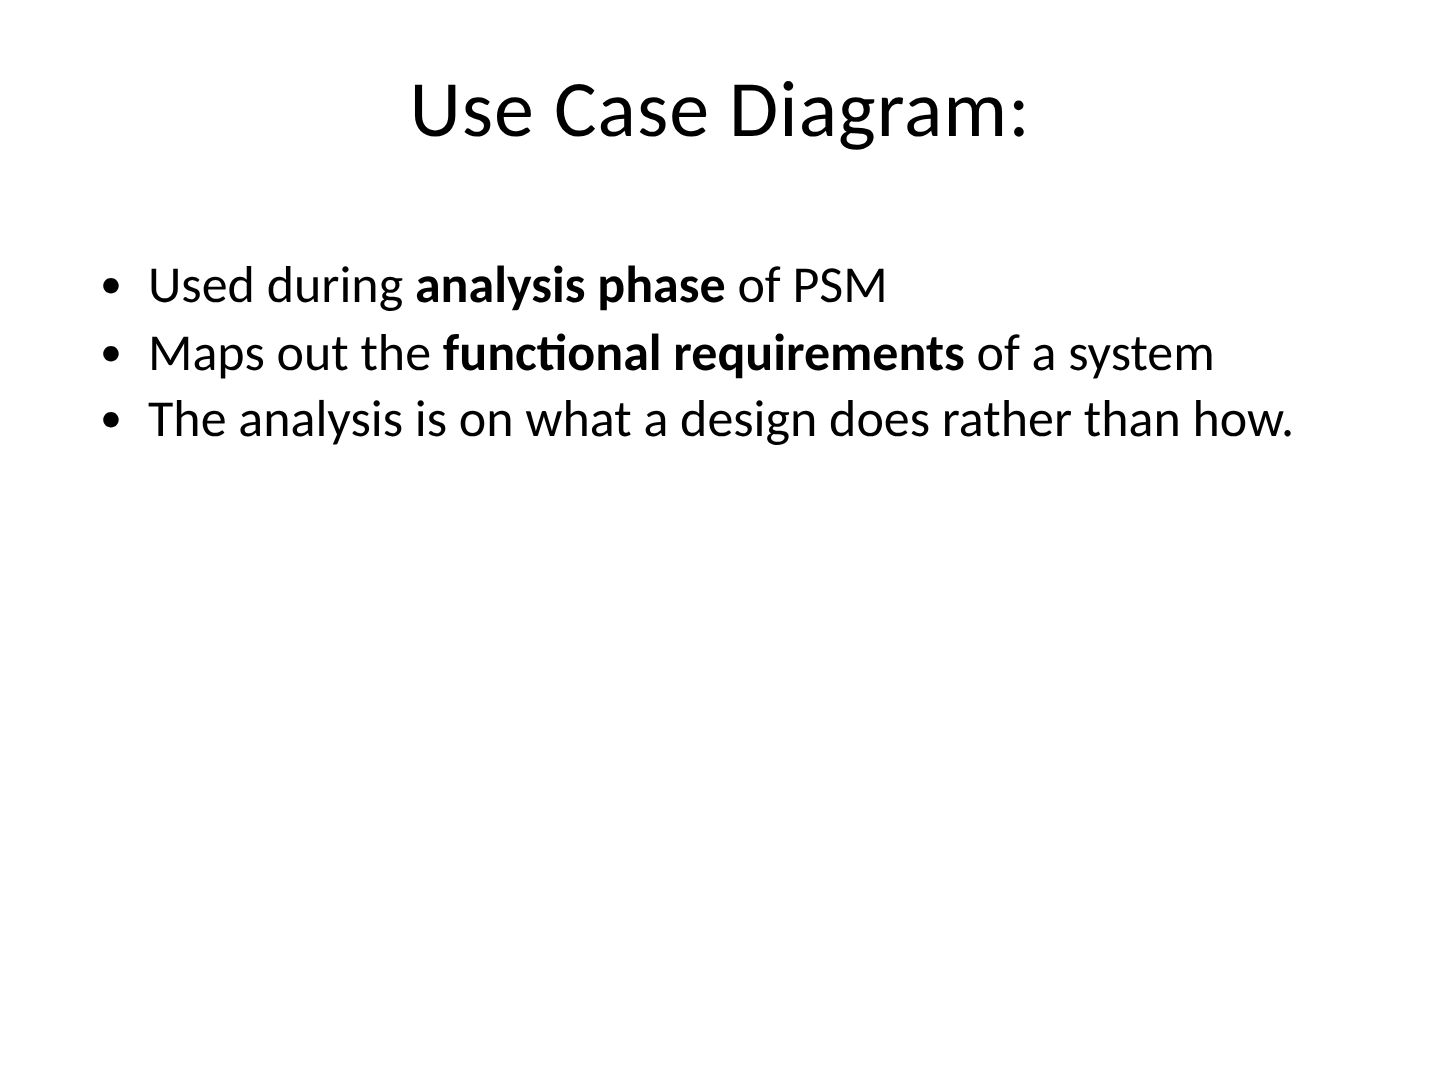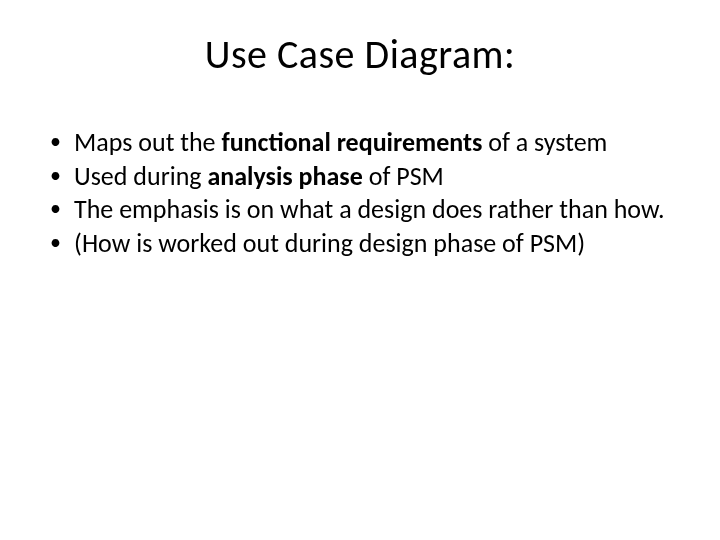--- a/index.html
+++ b/index.html
@@ -51,25 +51,22 @@
   .italic {
   }
 </style>
 </head>
 <body>
 
 <div class="slide">
   <div class="title">Use Case Diagram:</div>
   <ul class="bullets">
     <li>
+      <span>Used during </span><span class="bold">analysis phase</span><span> of PSM</span>
+    </li>
+    <li>
       <span>Maps out the </span><span class="bold">functional requirements</span><span> of a system</span>
     </li>
     <li>
-      <span>Used during </span><span class="bold">analysis phase</span><span> of PSM</span>
-    </li>
-    <li>
-      <span>The emphasis is on </span><span class="italic">what</span><span> a design does rather than </span><span class="italic">how</span><span>.</span>
-    </li>
-    <li>
-      <span>(</span><span class="italic">How</span><span> is worked out during design phase of PSM)</span>
+      <span>The analysis is on </span><span class="italic">what</span><span> a design does rather than </span><span class="italic">how</span><span>.</span>
     </li>
   </ul>
 </div>
 
 </body></html>

